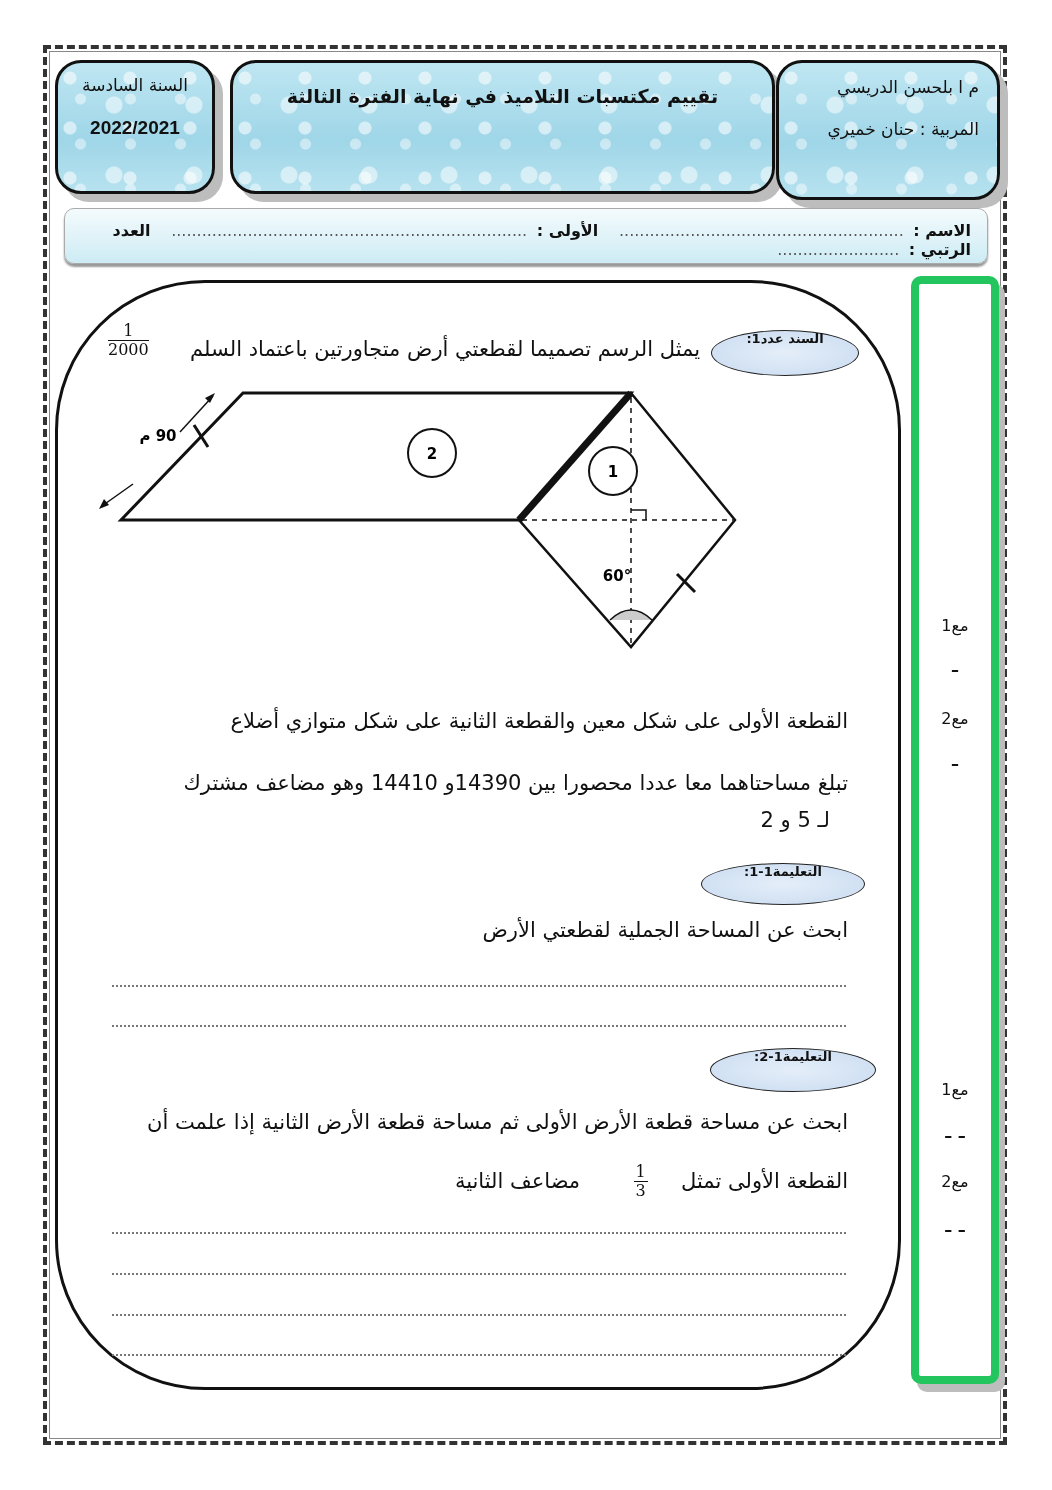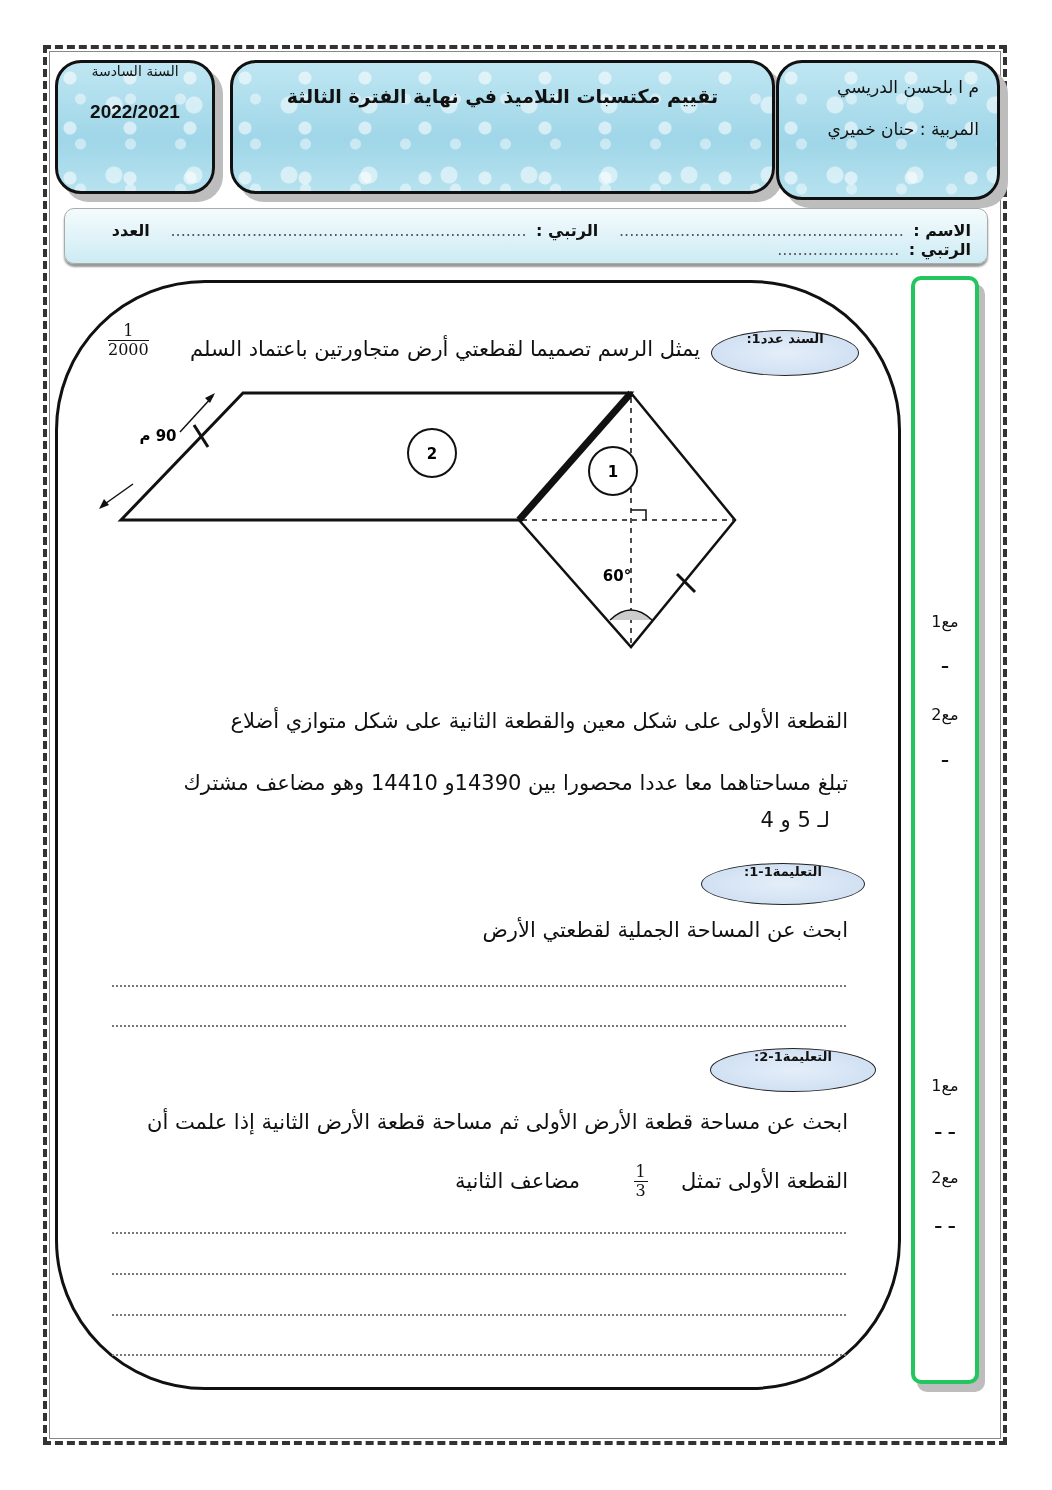--- a/index.html
+++ b/index.html
@@ -7,31 +7,31 @@
   .page-frame { position: absolute; left: 43px; top: 45px; width: 964px; height: 1400px; border: 4px dashed #333; outline: 1px solid #888; outline-offset: -7px; box-sizing: border-box; }
   .water { background: radial-gradient(circle at 20% 30%, rgba(255,255,255,0.55) 0 6px, transparent 7px),
                        radial-gradient(circle at 70% 60%, rgba(255,255,255,0.5) 0 8px, transparent 9px),
                        radial-gradient(circle at 45% 80%, rgba(255,255,255,0.45) 0 5px, transparent 6px),
                        linear-gradient(180deg, #bfe6f2 0%, #9fd6e8 60%, #b7e2ef 100%);
            background-size: 60px 50px, 80px 70px, 50px 45px, 100% 100%; }
   .hbox { position: absolute; border: 3px solid #111; border-radius: 26px; box-shadow: 8px 8px 0 #bdbdbd; box-sizing: border-box; }
   .box-left { left: 55px; top: 60px; width: 160px; height: 134px; text-align: center; }
   .box-mid { left: 230px; top: 60px; width: 545px; height: 134px; text-align: center; }
   .box-right { left: 776px; top: 60px; width: 224px; height: 140px; text-align: right; direction: rtl; }
-  .box-left .l1 { font-size: 14px; }
+  .box-left .l1 { font-size: 17px; margin-top: 12px; }
   .box-left .l2 { font-size: 19px; font-weight: bold; margin-top: 22px; font-family: "Liberation Sans", sans-serif; }
   .box-mid .t1 { font-size: 19px; font-weight: bold; margin-top: 22px; direction: rtl; }
   .box-mid .t2 { font-size: 19px; font-weight: bold; margin-top: 30px; direction: rtl; }
   .box-right .r1 { font-size: 17px; margin: 14px 18px 0 0; }
   .box-right .r2 { font-size: 17px; margin: 22px 18px 0 0; padding-left: 28px; }
   .name-bar { position: absolute; left: 64px; top: 208px; width: 924px; height: 56px; border: 1px solid #aaa; border-radius: 10px; background: linear-gradient(180deg, #f4fbfd 0%, #cdebf4 100%); box-shadow: 0 3px 2px #999; direction: rtl; font-size: 16px; font-weight: bold; box-sizing: border-box; padding: 12px 16px 0 0; }
   .name-bar span { margin-left: 4px; }
   .dots { color: #555; font-weight: normal; letter-spacing: 1px; }
   .main-box { position: absolute; left: 55px; top: 280px; width: 846px; height: 1110px; border: 3px solid #111; border-radius: 150px; box-sizing: border-box; }
-  .side-col { position: absolute; left: 911px; top: 276px; width: 68px; height: 1108px; border: 4px solid #22c55e; border-radius: 10px; box-shadow: 6px 8px 0 #bdbdbd; background: #fff; box-sizing: border-box; text-align: center; font-size: 16px; direction: rtl; }
+  .side-col { position: absolute; left: 911px; top: 276px; width: 88px; height: 1108px; border: 8px solid #22c55e; border-radius: 10px; box-shadow: 6px 8px 0 #bdbdbd; background: #fff; box-sizing: border-box; text-align: center; font-size: 16px; direction: rtl; }
   .crit { position: absolute; width: 100%; }
   .oval { position: absolute; border: 1.5px solid #222; border-radius: 50%; background: radial-gradient(ellipse at center, #e4eef9 0%, #c9dbf0 100%); font-size: 13px; font-weight: bold; direction: rtl; display: flex; align-items: flex-start; justify-content: center; }
   .txt { position: absolute; direction: rtl; text-align: right; font-family: "DejaVu Sans", sans-serif; font-size: 21px; white-space: nowrap; }
   .frac { display: inline-block; text-align: center; vertical-align: middle; font-family: "DejaVu Serif", serif; font-size: 16px; line-height: 1.15; }
   .frac .num { display: block; border-bottom: 1px solid #111; padding: 0 2px; }
   .frac .den { display: block; }
   .dotline { position: absolute; left: 112px; width: 734px; border-top: 2px dotted #777; height: 0; }
   svg text { font-family: "DejaVu Sans", sans-serif; }
 </style>
 </head>
@@ -48,21 +48,21 @@
 </div>
 <div class="hbox box-right water">
   <div class="r1">م ا بلحسن الدريسي</div>
   <div class="r2">المربية : حنان خميري</div>
 </div>
 
 <div class="name-bar">
   <span>الاسم :</span>
   <span class="dots">........................................................</span>
   &nbsp;
-  <span>الرتبي :</span>
+  <span>الأولى :</span>
   <span class="dots">......................................................................</span>
   &nbsp;
   <span>العدد الرتبي :</span>
   <span class="dots">........................</span>
 </div>
 
 <div class="main-box"></div>
 
 <div class="oval" style="left:711px; top:330px; width:146px; height:44px;">
   <span>السند عدد1:</span>
@@ -100,21 +100,21 @@
   <text x="432" y="459" font-size="15" font-weight="bold" text-anchor="middle">2</text>
   <circle cx="613" cy="471" r="24" fill="#fff" stroke="#111" stroke-width="2"></circle>
   <text x="613" y="477" font-size="15" font-weight="bold" text-anchor="middle">1</text>
   <text x="617" y="581" font-size="15" font-weight="bold" text-anchor="middle">60°</text>
 
   <path d="M 610 620 Q 631 600 652 620" fill="#ccc" stroke="#111" stroke-width="1.5"></path>
 </svg>
 
 <div class="txt" style="right:204px; top:709px;">القطعة الأولى على شكل معين والقطعة الثانية على شكل متوازي أضلاع</div>
 <div class="txt" style="right:204px; top:762px;margin-top:9px;">تبلغ مساحتاهما معا  عددا محصورا بين  14390و  14410 وهو مضاعف مشترك</div>
-<div class="txt" style="right:222px; top:808px;">لـ 5 و 4</div>
+<div class="txt" style="right:222px; top:808px;">لـ 5 و 2</div>
 
 <div class="oval" style="left:701px; top:863px; width:162px; height:40px;">
   <span>التعليمة1-1:</span>
 </div>
 <div class="txt" style="right:204px; top:918px;">ابحث عن المساحة الجملية لقطعتي الأرض</div>
 <div class="dotline" style="top:985px;"></div>
 <div class="dotline" style="top:1025px;"></div>
 
 <div class="oval" style="left:710px; top:1048px; width:164px; height:42px;">
   <span>التعليمة1-2:</span>

